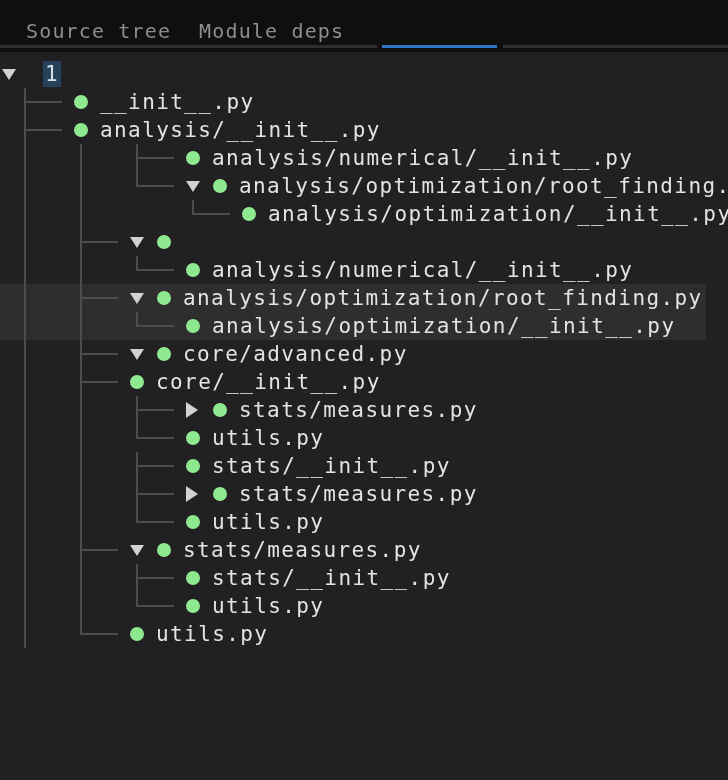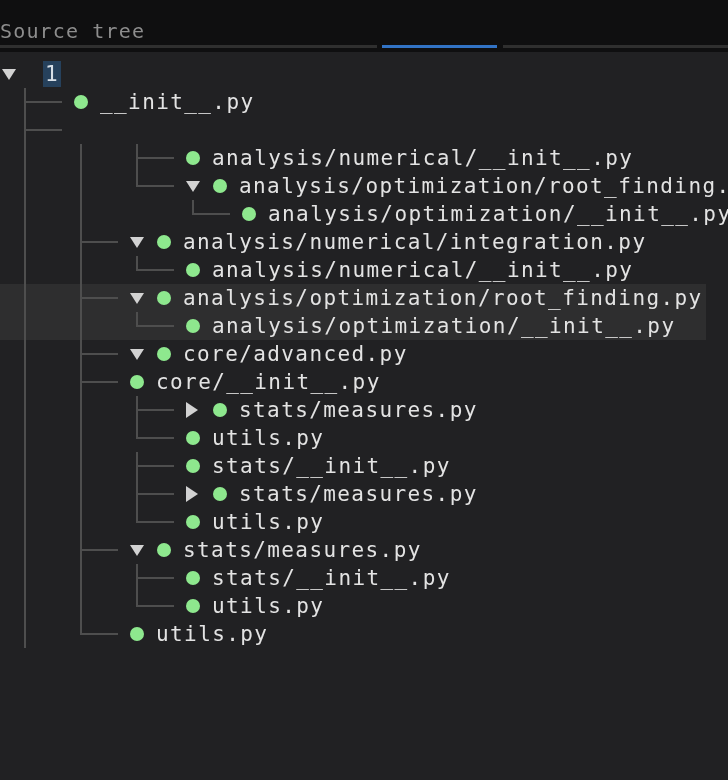--- a/index.html
+++ b/index.html
@@ -5,21 +5,21 @@
   html,body{margin:0;padding:0;}
   body{
     width:728px;height:780px;overflow:hidden;
     background:#212123;
     font-family:"DejaVu Sans Mono","Liberation Mono",monospace;
   }
   
   .tabbar{
     position:relative;width:728px;height:52px;background:#0f0f10;
   }
-  .tabs{display:flex;align-items:center;height:62px;}
+  .tabs{display:flex;align-items:center;height:62px;padding-left:26px;}
   .tab{
     font-size:20px;letter-spacing:1.15px;line-height:44px;
     color:#8d8d8d;white-space:pre;cursor:pointer;
   }
   .tab.active{color:#f2f2f2;font-weight:bold;}
   .tab-gap1{width:28px;flex:none;}
   .tab-gap2{width:35px;flex:none;}
   .underline-track{position:absolute;top:45px;height:3px;background:#2f2f2f;}
   .underline-track.left{left:0;width:377px;}
   .underline-track.right{left:503px;width:225px;}
@@ -57,35 +57,36 @@
     padding:0 2px;margin-left:14px;
   }
 </style>
 </head>
 <body>
 
 <div class="tabbar">
   <div class="tabs">
     <span class="tab">Source tree</span>
     <span class="tab-gap1"></span>
+    <span class="tab">Module deps</span>
     <span class="tab-gap2"></span>
   </div>
   <div class="underline-track left"></div>
   <div class="underline-active"></div>
   <div class="underline-track right"></div>
 </div>
 
 <div class="tree" id="tree">
     <div class="tree-row root-row"><div class="tri down"></div><div class="root-label">1</div></div>
     <div class="tree-row"><div class="gcell conn tee"></div><div class="node"><div class="dot" style="background: rgb(142, 232, 142);"></div><div class="lbl">__init__.py</div></div></div>
-    <div class="tree-row"><div class="gcell conn tee"></div></div>
+    <div class="tree-row"><div class="gcell conn tee"></div><div class="node"><div class="dot" style="background: rgb(142, 232, 142);"></div><div class="lbl">analysis/__init__.py</div></div></div>
     <div class="tree-row"><div class="gcell gv"></div><div class="gcell gv"></div><div class="gcell conn tee"></div><div class="node"><div class="dot" style="background: rgb(142, 232, 142);"></div><div class="lbl">analysis/numerical/__init__.py</div></div></div>
     <div class="tree-row"><div class="gcell gv"></div><div class="gcell gv"></div><div class="gcell conn elbow"></div><div class="node"><div class="tri down"></div><div class="dot" style="background: rgb(142, 232, 142);"></div><div class="lbl">analysis/optimization/root_finding.py</div></div></div>
     <div class="tree-row"><div class="gcell gv"></div><div class="gcell gv"></div><div class="gcell"></div><div class="gcell conn elbow"></div><div class="node"><div class="dot" style="background: rgb(142, 232, 142);"></div><div class="lbl">analysis/optimization/__init__.py</div></div></div>
-    <div class="tree-row"><div class="gcell gv"></div><div class="gcell conn tee"></div><div class="node"><div class="tri down"></div><div class="dot" style="background: rgb(142, 232, 142);"></div><div class="lbl">analysis/numerical/integration.py</div></div></div>
+    <div class="tree-row"><div class="gcell gv"></div><div class="gcell conn tee"></div><div class="node"><div class="tri down"></div><div class="dot" style="background: rgb(142, 232, 142);"></div></div></div>
     <div class="tree-row"><div class="gcell gv"></div><div class="gcell gv"></div><div class="gcell conn elbow"></div><div class="node"><div class="dot" style="background: rgb(142, 232, 142);"></div><div class="lbl">analysis/numerical/__init__.py</div></div></div>
     <div class="tree-row hl"><div class="gcell gv"></div><div class="gcell conn tee"></div><div class="node"><div class="tri down"></div><div class="dot" style="background: rgb(142, 232, 142);"></div><div class="lbl">analysis/optimization/root_finding.py</div></div></div>
     <div class="tree-row hl"><div class="gcell gv"></div><div class="gcell gv"></div><div class="gcell conn elbow"></div><div class="node"><div class="dot" style="background: rgb(142, 232, 142);"></div><div class="lbl">analysis/optimization/__init__.py</div></div></div>
     <div class="tree-row"><div class="gcell gv"></div><div class="gcell conn tee"></div><div class="node"><div class="tri down"></div><div class="dot" style="background: rgb(142, 232, 142);"></div><div class="lbl">core/advanced.py</div></div></div>
     <div class="tree-row"><div class="gcell gv"></div><div class="gcell conn tee"></div><div class="node"><div class="dot" style="background: rgb(142, 232, 142);"></div><div class="lbl">core/__init__.py</div></div></div>
     <div class="tree-row"><div class="gcell gv"></div><div class="gcell gv"></div><div class="gcell conn tee"></div><div class="node"><div class="tri right"></div><div class="dot" style="background: rgb(142, 232, 142);"></div><div class="lbl">stats/measures.py</div></div></div>
     <div class="tree-row"><div class="gcell gv"></div><div class="gcell gv"></div><div class="gcell conn elbow"></div><div class="node"><div class="dot" style="background: rgb(142, 232, 142);"></div><div class="lbl">utils.py</div></div></div>
     <div class="tree-row"><div class="gcell gv"></div><div class="gcell gv"></div><div class="gcell conn tee"></div><div class="node"><div class="dot" style="background: rgb(142, 232, 142);"></div><div class="lbl">stats/__init__.py</div></div></div>
     <div class="tree-row"><div class="gcell gv"></div><div class="gcell gv"></div><div class="gcell conn tee"></div><div class="node"><div class="tri right"></div><div class="dot" style="background: rgb(142, 232, 142);"></div><div class="lbl">stats/measures.py</div></div></div>
     <div class="tree-row"><div class="gcell gv"></div><div class="gcell gv"></div><div class="gcell conn elbow"></div><div class="node"><div class="dot" style="background: rgb(142, 232, 142);"></div><div class="lbl">utils.py</div></div></div>

